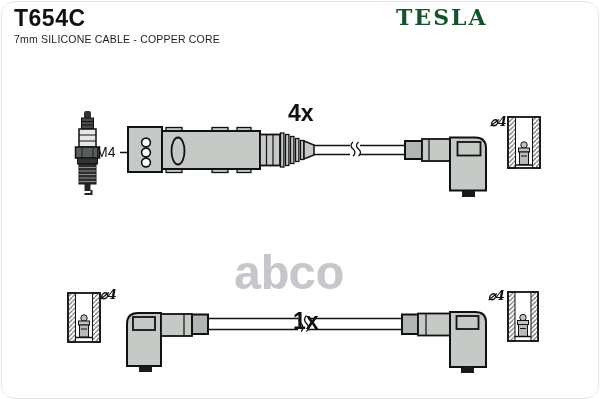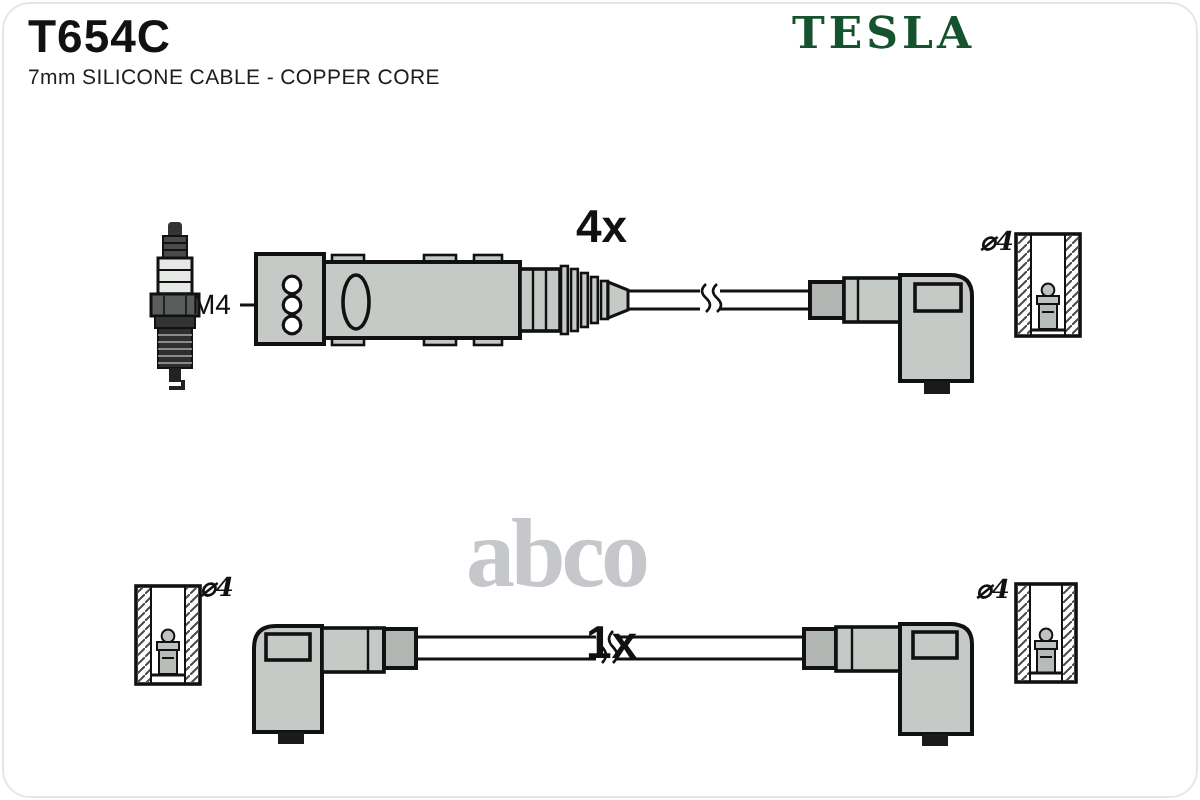--- a/index.html
+++ b/index.html
@@ -17,21 +17,21 @@
   }
   .subtitle {
     position:absolute; left:14px; top:33px; font-size:10.5px; color:#1d1d1d;
     letter-spacing:0.2px; z-index:3;
   }
   .brand {
     position:absolute; left:396px; top:4px; font-family:"DejaVu Serif", serif;
     font-weight:bold; font-size:22px; letter-spacing:2px; color:#14532d; z-index:3;
   }
   .watermark {
-    position:absolute; left:233px; top:252px; font-family:Liberation Serif, serif;
+    position:absolute; left:233px; top:252px; font-family:Liberation Mono, monospace;
     font-weight:bold; font-size:49px; letter-spacing:-2px; color:#c5c7cb;
     z-index:1; line-height:1;
   }
   .assembly { position:absolute; z-index:2; }
   .lbl { position:absolute; color:#111; z-index:3; line-height:1; }
   .qty { font-size:23px;font-weight:bold; }
   .m4  { font-size:14px; }
   .dia {
     font-size:13px; font-weight:bold; font-style:italic;
     font-family:"DejaVu Serif", serif;

